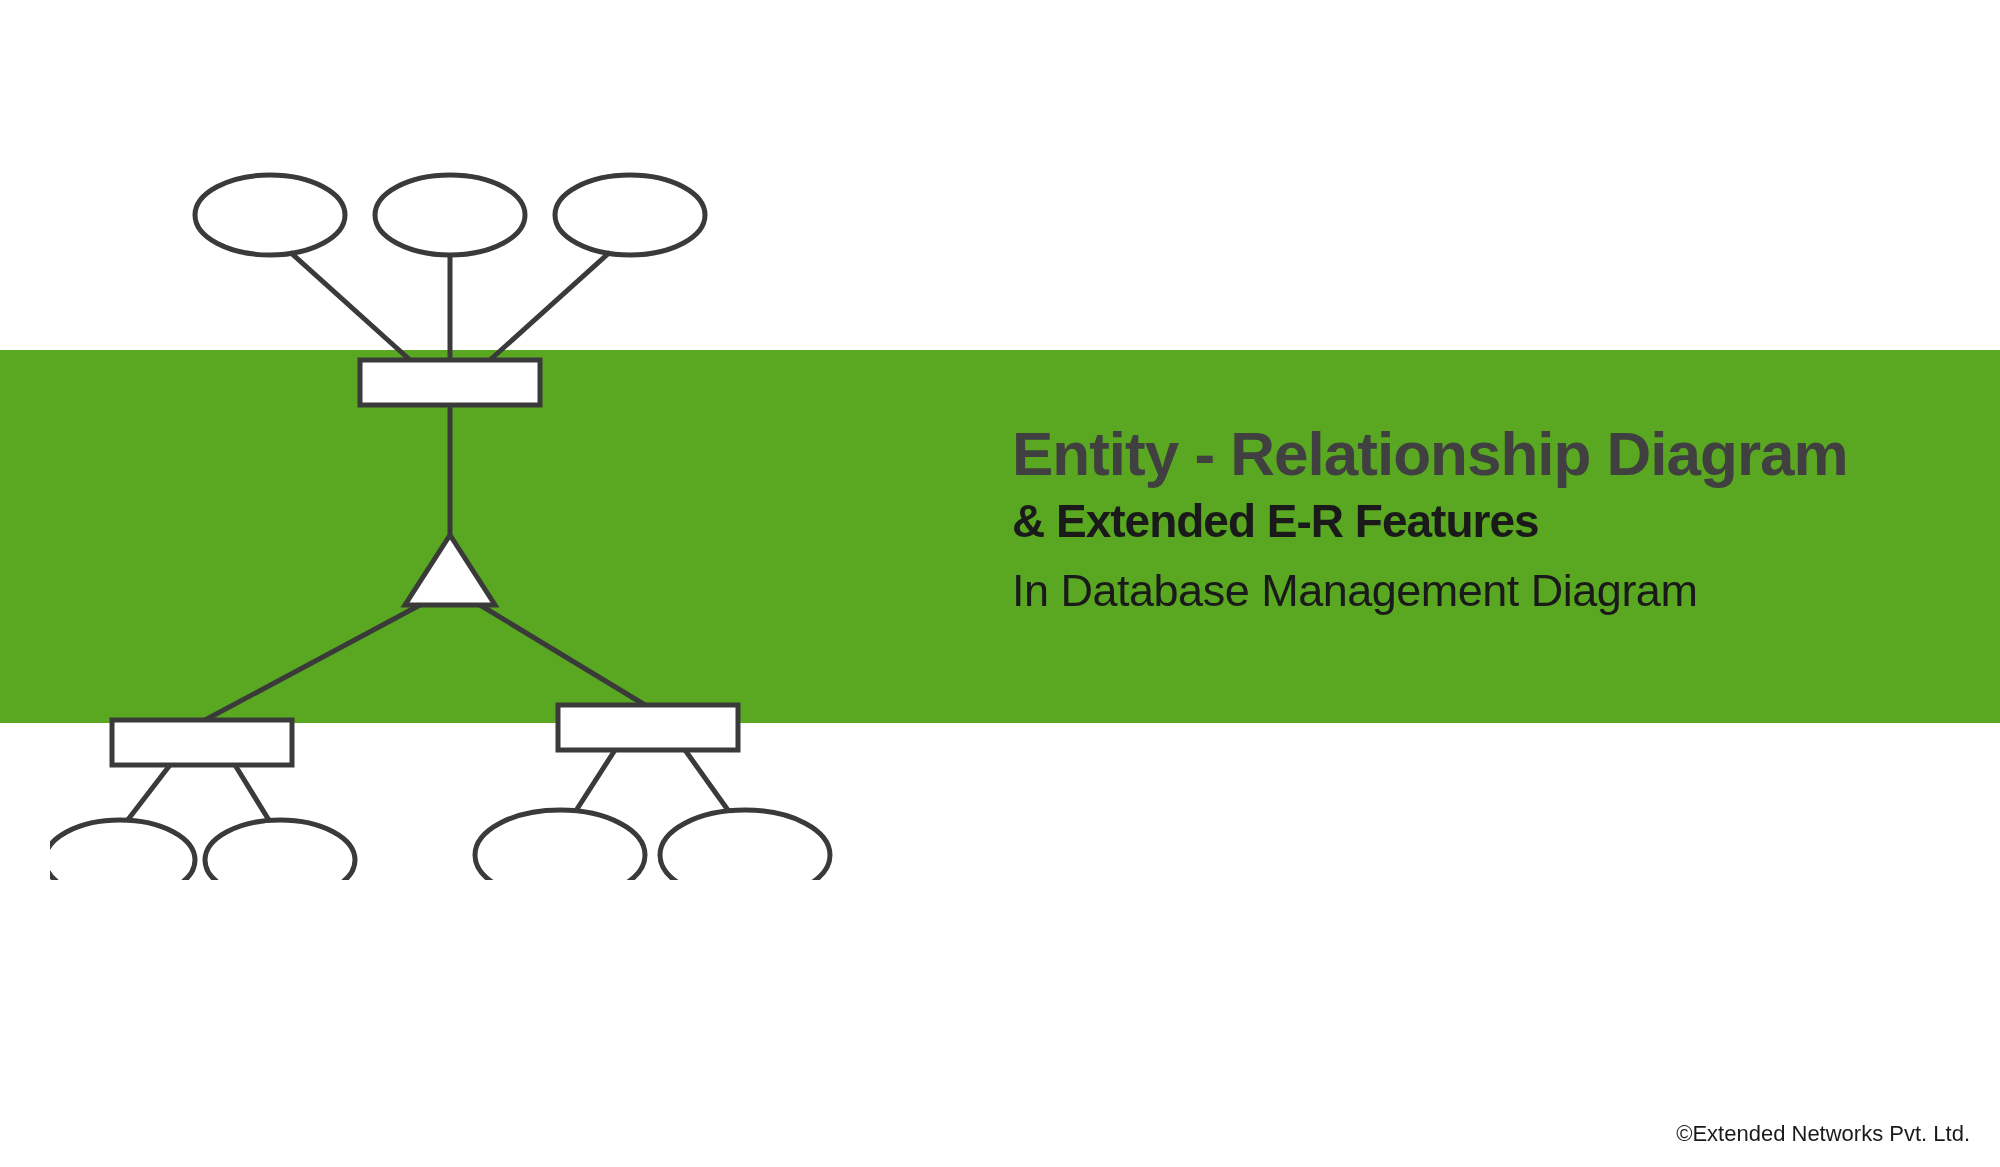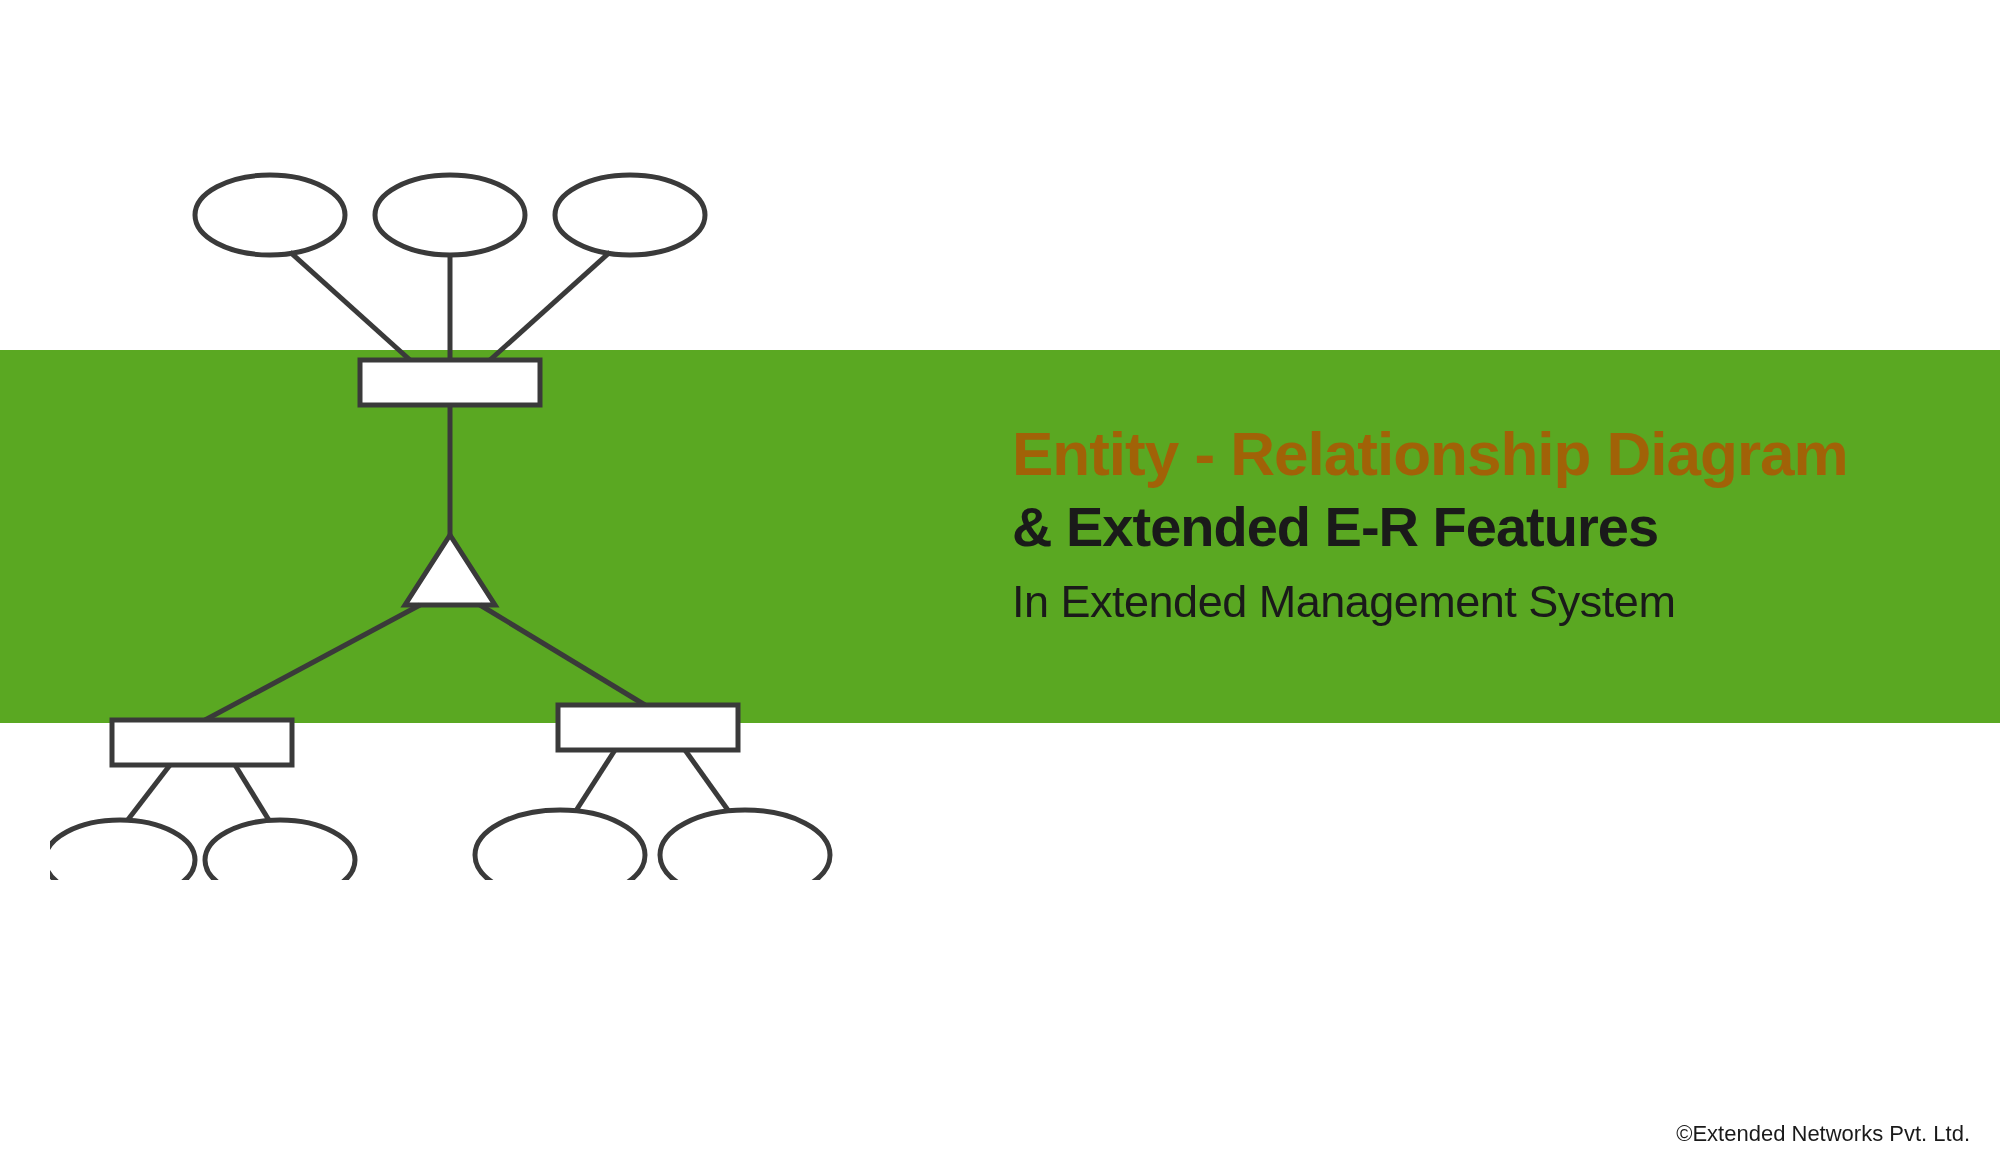--- a/index.html
+++ b/index.html
@@ -26,25 +26,25 @@
     .text-block {
       position: absolute;
       left: 1012px;
       top: 420px;
       color: #1a1a1a;
     }
     .title-line1 {
       font-size: 62px;
       font-weight: 700;
       letter-spacing: -1px;
-      color: #a16207;
+      color: #404040;
       line-height: 1.1;
     }
     .title-line2 {
-      font-size: 56px;
+      font-size: 46px;
       font-weight: 700;
       letter-spacing: -1px;
       color: #1a1a1a;
       line-height: 1.1;
       margin-top: 8px;
     }
     .subtitle {
       font-size: 45px;
       font-weight: 400;
       color: #1a1a1a;
@@ -106,16 +106,16 @@
     <line x1="635" y1="590" x2="685" y2="660"></line>
 
     <ellipse cx="510" cy="695" rx="85" ry="45"></ellipse>
     <ellipse cx="695" cy="695" rx="85" ry="45"></ellipse>
   </g>
 </svg>
 
 <div class="text-block">
   <div class="title-line1">Entity - Relationship Diagram</div>
   <div class="title-line2">&amp; Extended E-R Features</div>
-  <div class="subtitle">In Extended Management System</div>
+  <div class="subtitle">In Database Management Diagram</div>
 </div>
 
 <div class="copyright">©Extended Networks Pvt. Ltd.</div>
 
 </body></html>

